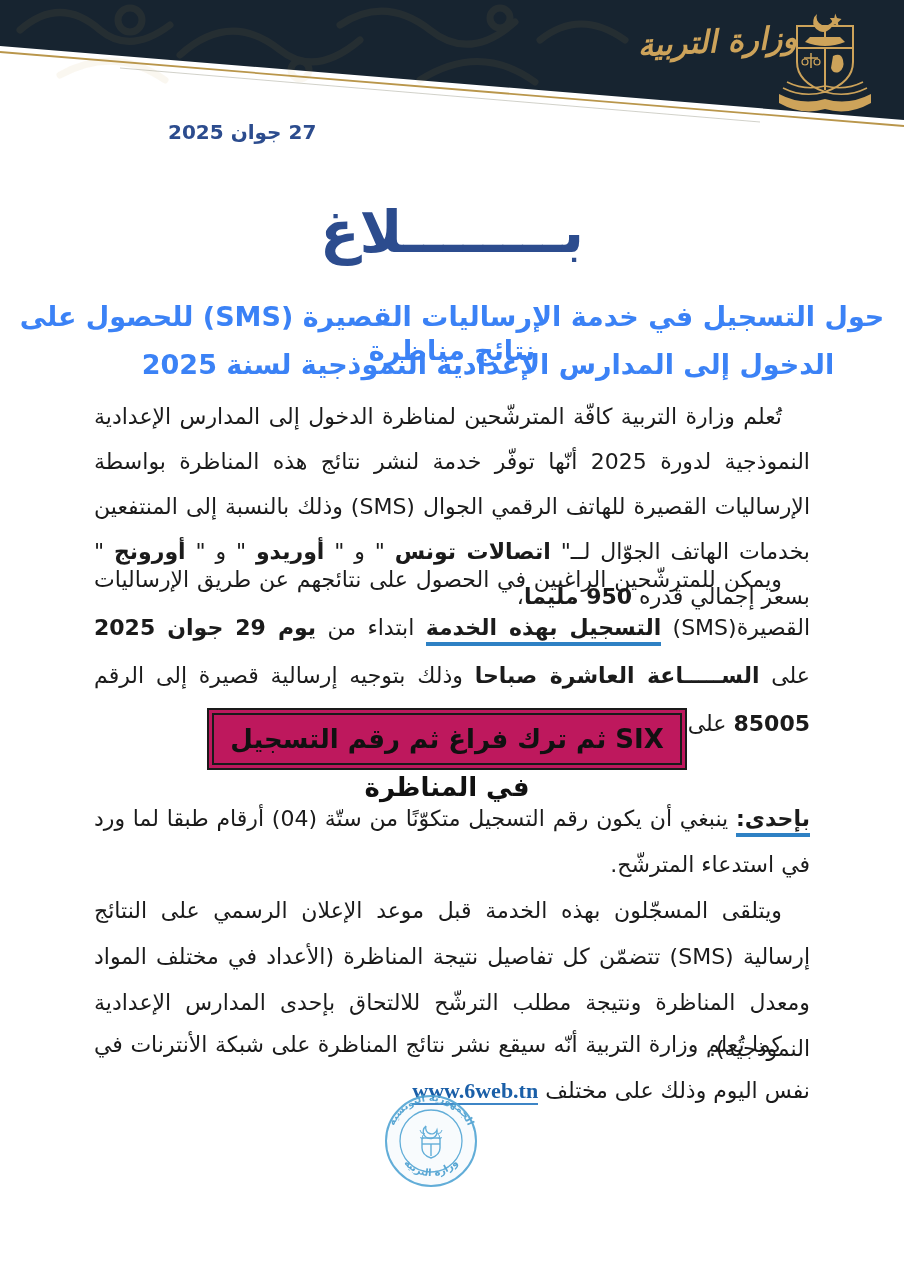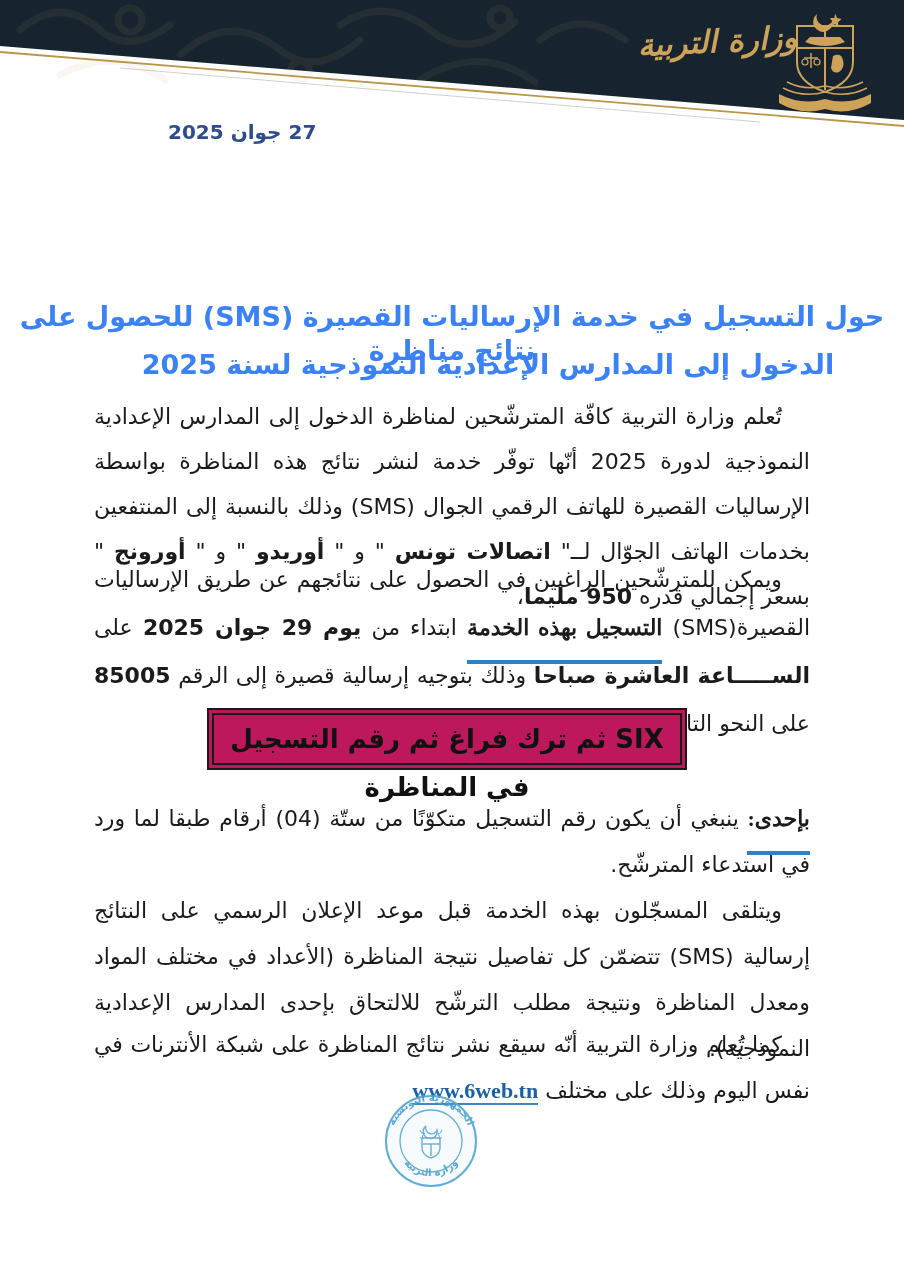--- a/index.html
+++ b/index.html
@@ -37,21 +37,21 @@
   .doc-subtitle.line2{top:348px;margin-left:36px;}
   
   .para{
     position:absolute;right:94px;width:716px;
     direction:rtl;text-align:justify;
     font-size:22px;line-height:45px;color:#1b1b1b;
     text-indent:28px;
   }
   .para.no-indent{text-indent:0;}
   .seg-bold{font-weight:bold;}
-  .seg-underline-blue{border-bottom:4px solid #2e81c4;padding-bottom:20px;font-family:Liberation Serif, serif;}
+  .seg-underline-blue{border-bottom:4px solid #2e81c4;padding-bottom:2px;}
   .seg-link{
     color:#1a5fa8;font-weight:bold;text-decoration:none;
     border-bottom:2px solid #3d85c6;cursor:pointer;font-family:Liberation Serif, serif;
   }
   
   .sms-box{
     position:absolute;left:207px;top:708px;width:480px;
     border:2px solid #1a1a1a;padding:3px;background:#be185d;
     box-sizing:border-box;
   }
@@ -110,20 +110,21 @@
 
       <path d="M779,94 q23,12 46,5 q23,7 46,-5 l0,9 q-23,13 -46,6 q-23,7 -46,-6 z" fill="#cda35a" stroke="none"></path>
       <path d="M783,88 q20,10 42,4 q22,6 42,-4" stroke-width="1.5"></path>
       <path d="M787,82 q18,9 38,4 q20,5 38,-4" stroke-width="1.5"></path>
       <path d="M825,103 l0,6 l6,-3 z" fill="#cda35a" stroke="none"></path>
     </g>
   </svg>
 
   <div class="doc-date">27 جوان 2025</div>
 
+  <div class="doc-title">بــــــــلاغ</div>
   <div class="doc-subtitle line1">حول التسجيل في خدمة الإرساليات القصيرة (SMS) للحصول على نتائج مناظرة</div>
   <div class="doc-subtitle line2">الدخول إلى المدارس الإعدادية النموذجية لسنة 2025</div>
 
   <div class="para" style="top:394px;"><span>تُعلم وزارة التربية كافّة المترشّحين لمناظرة الدخول إلى المدارس الإعدادية النموذجية لدورة 2025 أنّها توفّر خدمة لنشر نتائج هذه المناظرة بواسطة الإرساليات القصيرة للهاتف الرقمي الجوال (SMS) وذلك بالنسبة إلى المنتفعين بخدمات الهاتف الجوّال لــ" </span><span class="seg-bold">اتصالات تونس</span><span> " و " </span><span class="seg-bold">أوريدو</span><span> " و " </span><span class="seg-bold">أورونج</span><span> " بسعر إجمالي قدره </span><span class="seg-bold">950 مليما</span><span>،</span></div>
 
   <div class="para" style="top:556px;line-height:48px;"><span>ويمكن للمترشّحين الراغبين في الحصول على نتائجهم عن طريق الإرساليات القصيرة(SMS) </span><span class="seg-bold seg-underline-blue">التسجيل بهذه الخدمة</span><span> ابتداء من </span><span class="seg-bold">يوم 29 جوان 2025</span><span> على </span><span class="seg-bold">الســـــاعة العاشرة صباحا</span><span> وذلك بتوجيه إرسالية قصيرة إلى الرقم </span><span class="seg-bold">85005</span><span> على النحو التالي:</span></div>
 
   <div class="sms-box">
     <div class="sms-box-inner">SIX ثم ترك فراغ ثم رقم التسجيل في المناظرة</div>
   </div>

